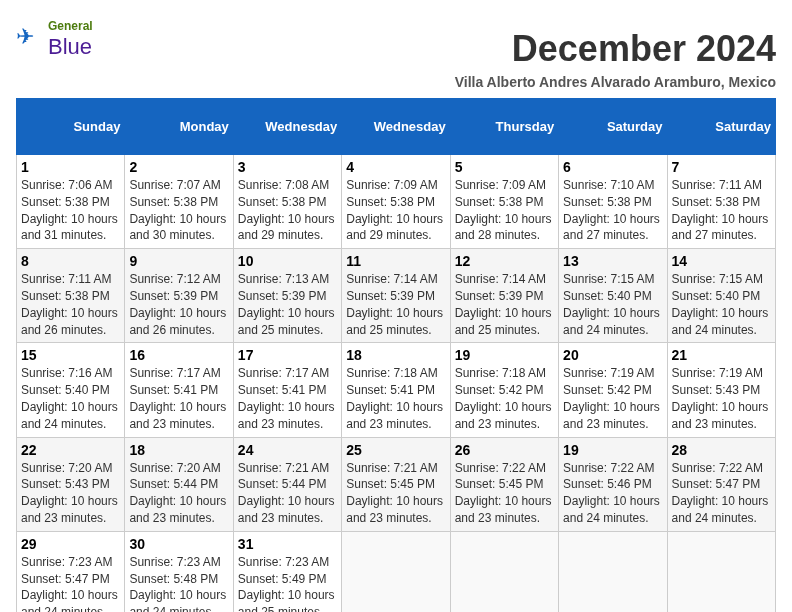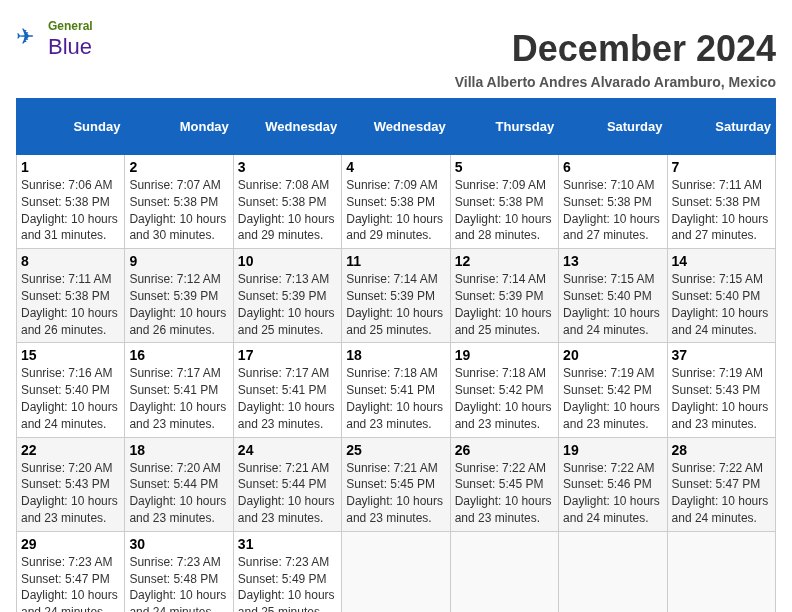--- a/index.html
+++ b/index.html
@@ -202,21 +202,21 @@
         </td>
         <td>
           <span class="day-number">19</span>
           <div class="day-info">Sunrise: 7:18 AM<br>Sunset: 5:42 PM<br>Daylight: 10 hours and 23 minutes.</div>
         </td>
         <td>
           <span class="day-number">20</span>
           <div class="day-info">Sunrise: 7:19 AM<br>Sunset: 5:42 PM<br>Daylight: 10 hours and 23 minutes.</div>
         </td>
         <td>
-          <span class="day-number">37</span>
+          <span class="day-number">21</span>
           <div class="day-info">Sunrise: 7:19 AM<br>Sunset: 5:43 PM<br>Daylight: 10 hours and 23 minutes.</div>
         </td>
       </tr>
       <tr>
         <td>
           <span class="day-number">22</span>
           <div class="day-info">Sunrise: 7:20 AM<br>Sunset: 5:43 PM<br>Daylight: 10 hours and 23 minutes.</div>
         </td>
         <td>
           <span class="day-number">18</span>

